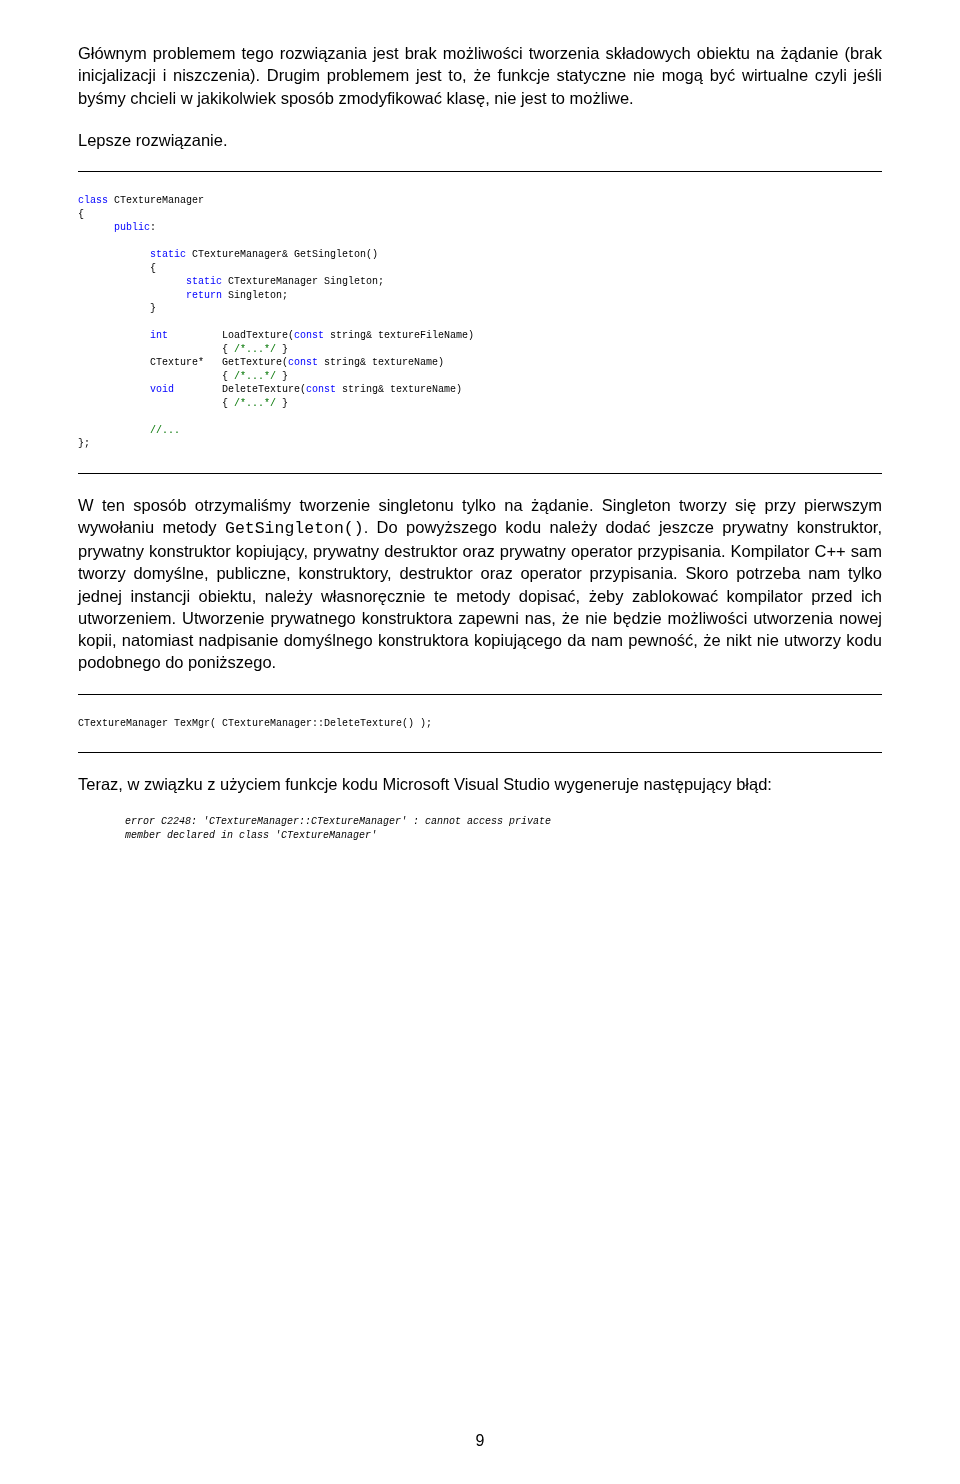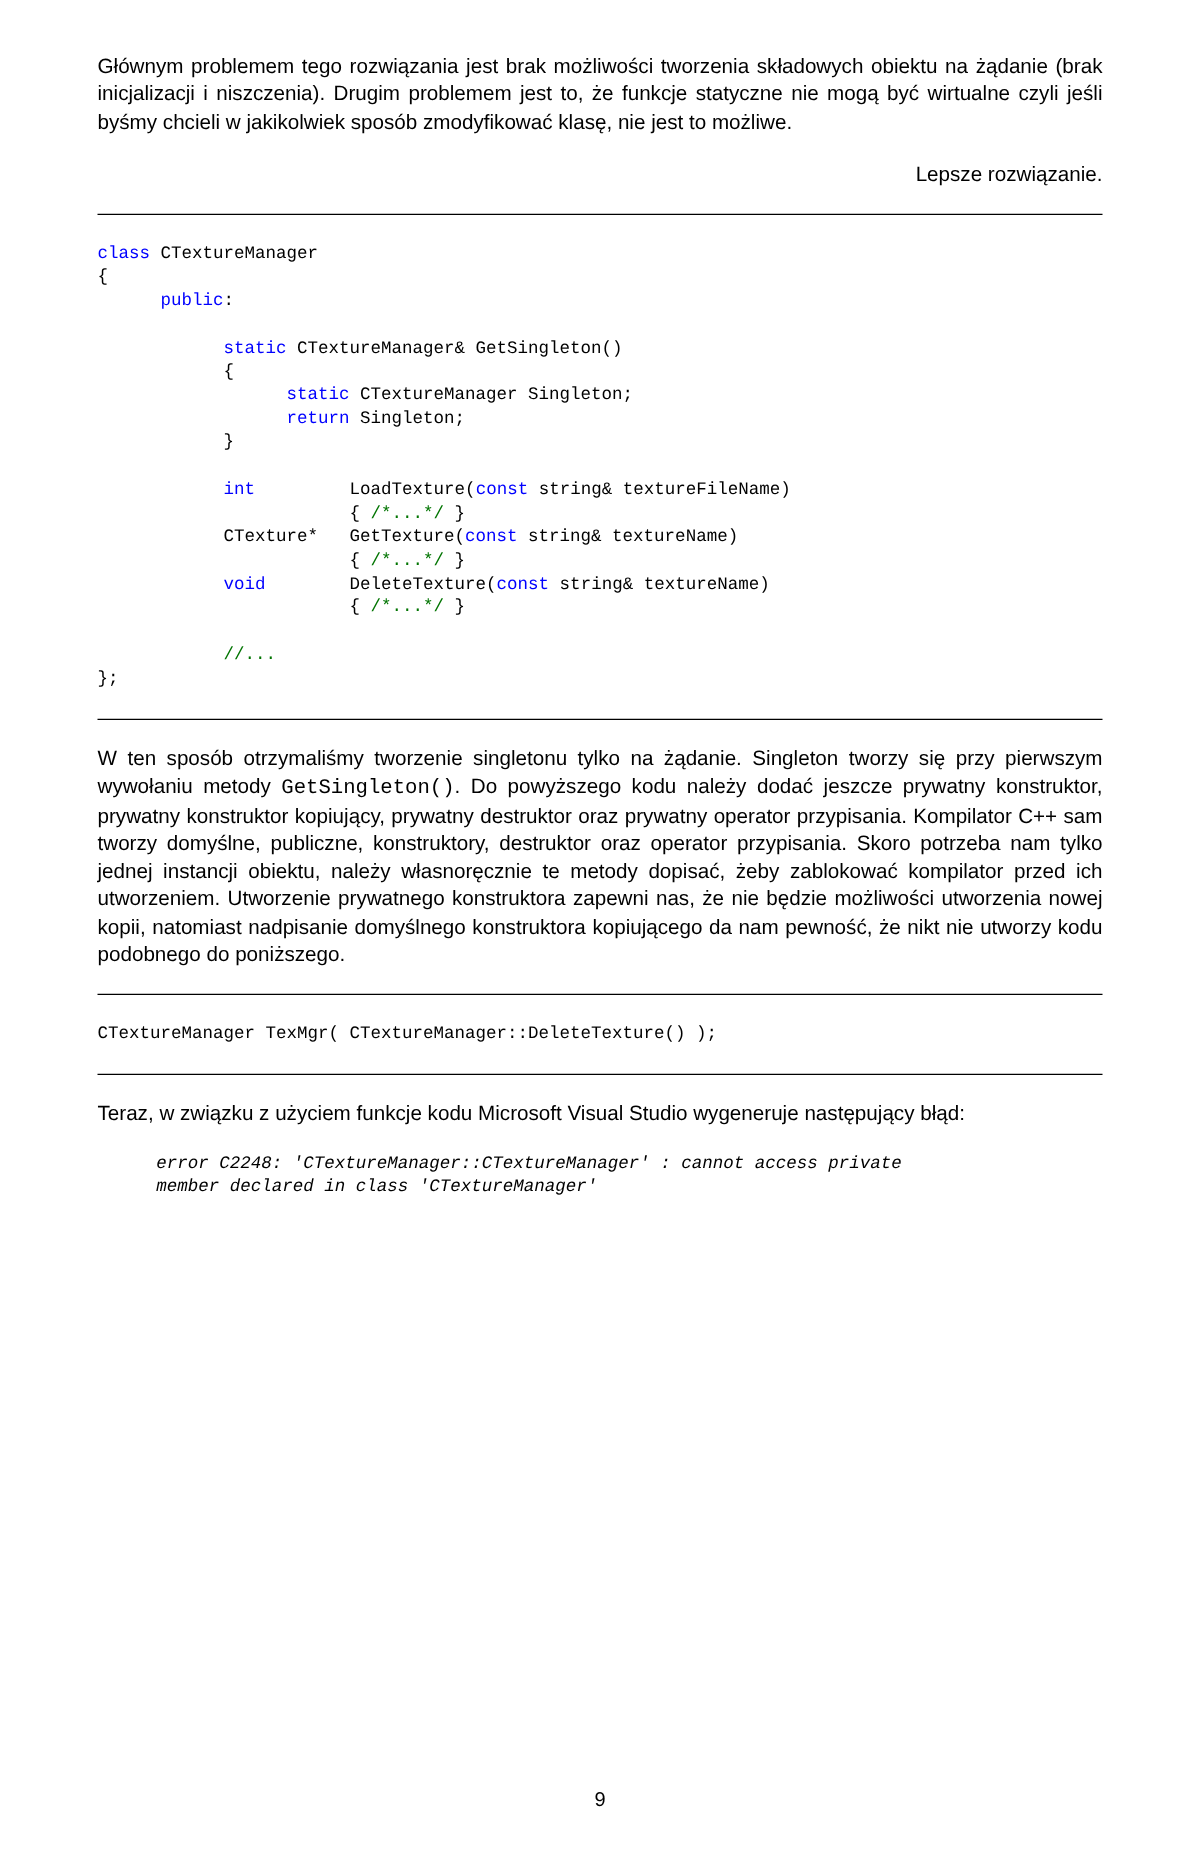--- a/index.html
+++ b/index.html
@@ -15,33 +15,33 @@
     font-size: 16.5px;
     line-height: 1.35;
     padding: 42px 78px 0 78px;
     color: #000;
   }
   .para {
     text-align: justify;
     margin-bottom: 20px;
   }
   .para-single {
-    text-align: right;
+    text-align: left;
     margin-bottom: 20px;
   }
   hr {
     border: none;
     border-top: 1px solid #000;
     margin: 0;
   }
   .hr-top { margin-top: 16px; }
   .hr-bot { margin-bottom: 20px; }
   .code {
     font-family: "Courier New", monospace;
-    font-size: 14px;
+    font-size: 10px;
     line-height: 1.35;
     white-space: pre;
     margin: 22px 0 22px 0;
     color: #000;
   }
   .kw-blue  { color: #0000FF; }
   .kw-green { color: #007400; }
   .italic   { font-style: italic; margin-left: 47px; }
   .pagenum {
     position: absolute;

